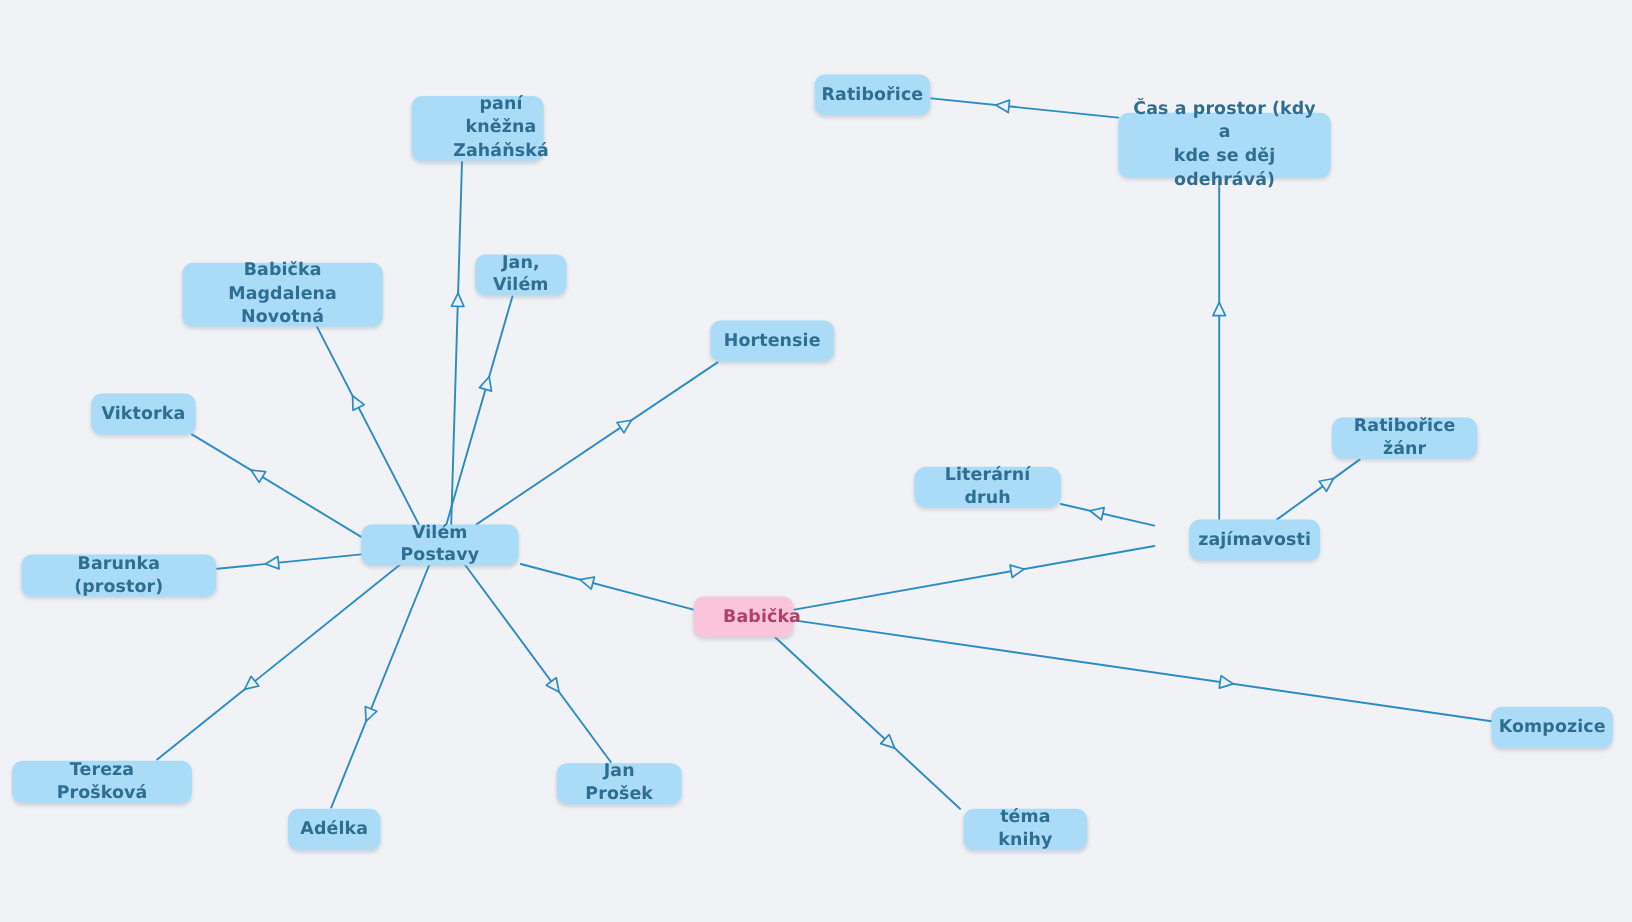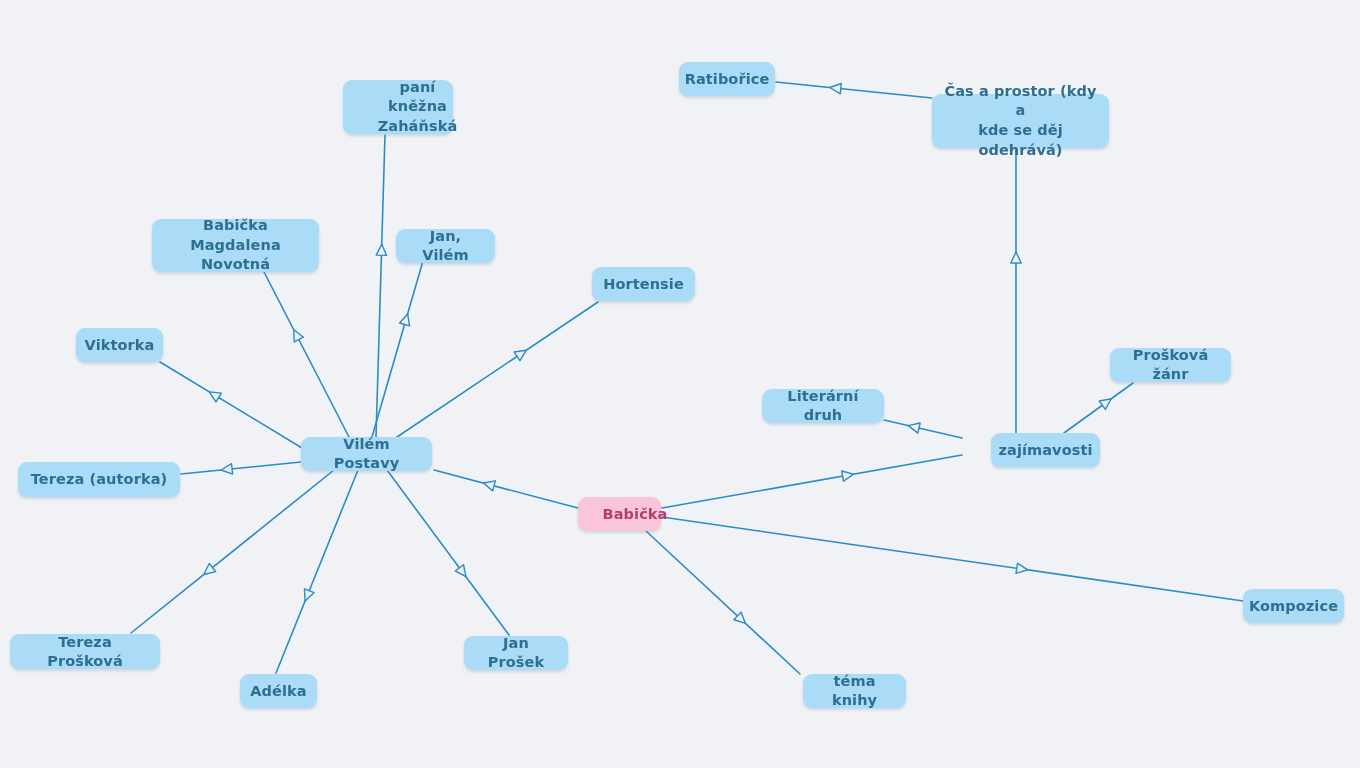--- a/index.html
+++ b/index.html
@@ -136,26 +136,26 @@
   <div id="node-layer">
       <div class="node accent" style="left: 578px; top: 497px; width: 83px; height: 34px;">Babička</div>
       <div class="node" style="left: 301px; top: 437px; width: 131px; height: 34px;">Vilém Postavy</div>
       <div class="node" style="left: 963px; top: 433px; width: 109px; height: 34px; margin-left: 28px;">zajímavosti</div>
       <div class="node" style="left: 1243px; top: 589px; width: 101px; height: 34px;">Kompozice</div>
       <div class="node" style="left: 779px; top: 674px; width: 103px; height: 34px; margin-left: 24px;">téma knihy</div>
       <div class="node multiline" style="left: 932px; top: 94px; width: 177px; height: 54px;">Čas a prostor (kdy a
 kde se děj odehrává)</div>
       <div class="node" style="left: 679px; top: 62px; width: 96px; height: 34px;">Ratibořice</div>
       <div class="node" style="left: 762px; top: 389px; width: 122px; height: 34px; border-radius: 10px;">Literární druh</div>
-      <div class="node" style="left: 1110px; top: 348px; width: 121px; height: 34px;">Prošková žánr</div>
+      <div class="node" style="left: 1110px; top: 348px; width: 121px; height: 34px;">Ratibořice žánr</div>
       <div class="node multiline" style="left: 343px; top: 80px; width: 110px; height: 54px; padding-left: 48px;">paní kněžna
 Zaháňská</div>
-      <div class="node" style="left: 396px; top: 212px; width: 99px; height: 34px; margin-top: 17px;">Jan, Vilém</div>
+      <div class="node" style="left: 396px; top: 212px; width: 76px; height: 34px;">Jan, Vilém</div>
       <div class="node" style="left: 592px; top: 267px; width: 103px; height: 34px;">Hortensie</div>
       <div class="node multiline" style="left: 152px; top: 219px; width: 167px; height: 53px;">Babička Magdalena
 Novotná</div>
       <div class="node" style="left: 76px; top: 328px; width: 87px; height: 34px;">Viktorka</div>
-      <div class="node" style="left: 18px; top: 462px; width: 162px; height: 35px;">Tereza (autorka)</div>
+      <div class="node" style="left: 18px; top: 462px; width: 162px; height: 35px;">Barunka (prostor)</div>
       <div class="node" style="left: 10px; top: 634px; width: 150px; height: 35px;">Tereza Prošková</div>
       <div class="node" style="left: 240px; top: 674px; width: 77px; height: 34px;">Adélka</div>
       <div class="node" style="left: 464px; top: 636px; width: 104px; height: 34px;">Jan Prošek</div>
     </div>
 </div>
 
 </body></html>

